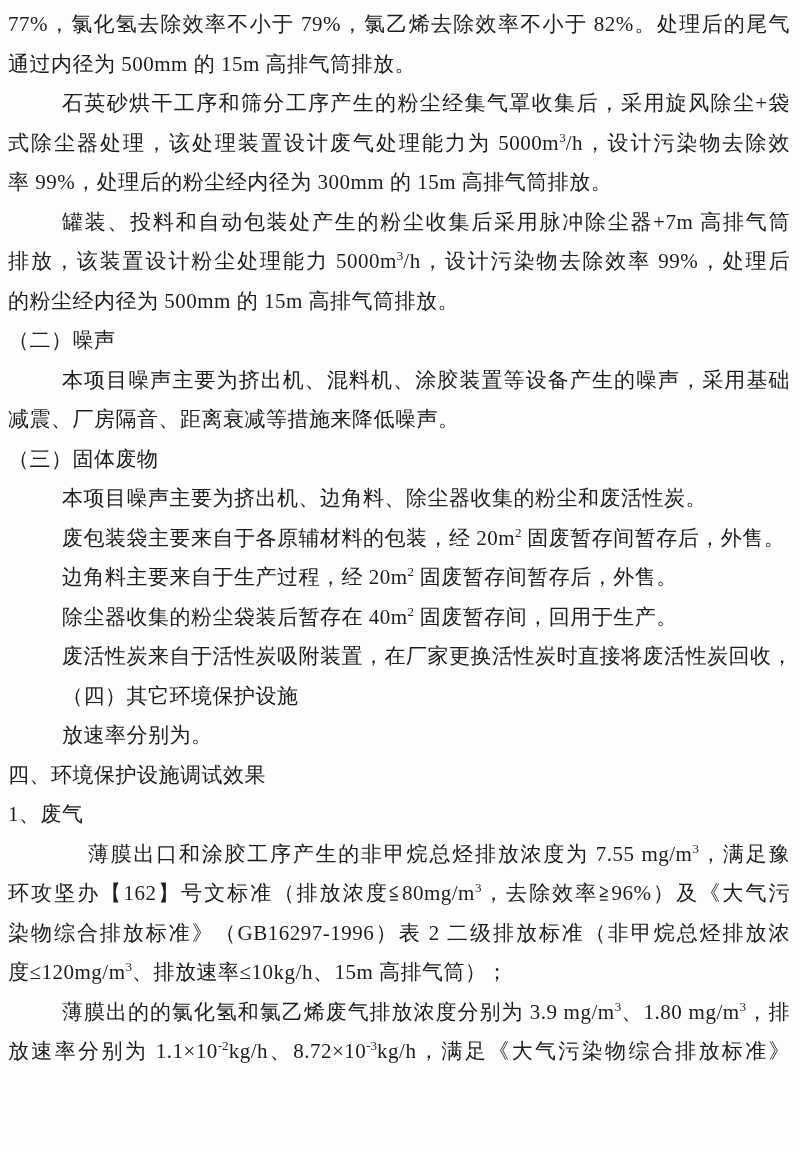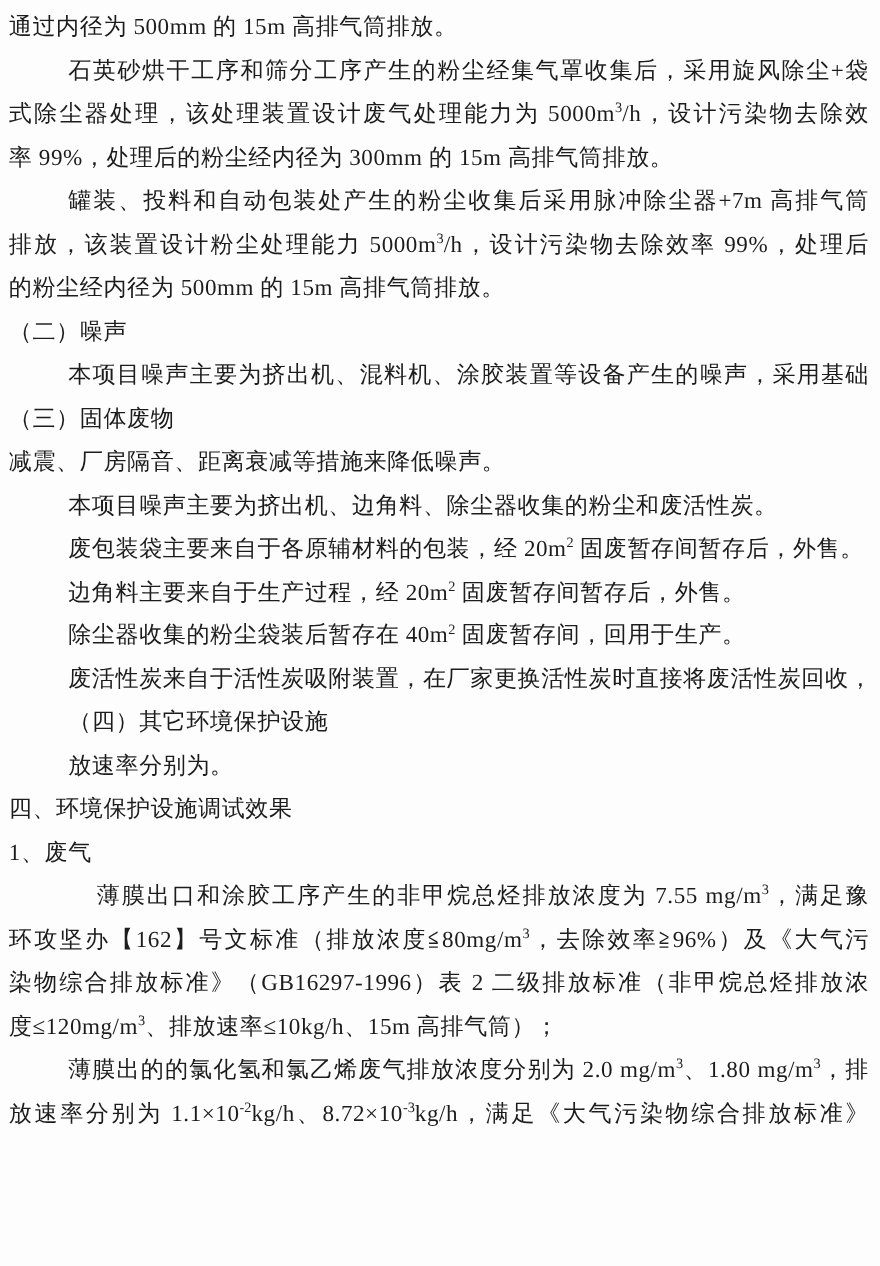--- a/index.html
+++ b/index.html
@@ -38,40 +38,41 @@
     position: relative;
     top: -8px;
     letter-spacing: 0;
   }
 </style>
 </head>
 <body>
 
 <div class="page" style="background: rgb(253, 253, 253); color: rgb(28, 28, 28);">
   <div class="doc" id="document-body">
+      <div class="line indent-none justify"><span>77%，氯化氢去除效率不小于 79%，氯乙烯去除效率不小于 82%。处理后的尾气</span></div>
       <div class="line indent-none"><span>通过内径为 500mm 的 15m 高排气筒排放。</span></div>
       <div class="line indent-para justify"><span>石英砂烘干工序和筛分工序产生的粉尘经集气罩收集后，采用旋风除尘+袋</span></div>
       <div class="line indent-none justify"><span>式除尘器处理，该处理装置设计废气处理能力为 5000m</span><span class="sup">3</span><span>/h，设计污染物去除效</span></div>
       <div class="line indent-none"><span>率 99%，处理后的粉尘经内径为 300mm 的 15m 高排气筒排放。</span></div>
       <div class="line indent-para justify"><span>罐装、投料和自动包装处产生的粉尘收集后采用脉冲除尘器+7m 高排气筒</span></div>
       <div class="line indent-none justify"><span>排放，该装置设计粉尘处理能力 5000m</span><span class="sup">3</span><span>/h，设计污染物去除效率 99%，处理后</span></div>
       <div class="line indent-none"><span>的粉尘经内径为 500mm 的 15m 高排气筒排放。</span></div>
       <div class="line indent-none"><span>（二）噪声</span></div>
       <div class="line indent-para justify"><span>本项目噪声主要为挤出机、混料机、涂胶装置等设备产生的噪声，采用基础</span></div>
+      <div class="line indent-none"><span>减震、厂房隔音、距离衰减等措施来降低噪声。</span></div>
       <div class="line indent-none"><span>（三）固体废物</span></div>
-      <div class="line indent-none"><span>减震、厂房隔音、距离衰减等措施来降低噪声。</span></div>
       <div class="line indent-para"><span>本项目噪声主要为挤出机、边角料、除尘器收集的粉尘和废活性炭。</span></div>
       <div class="line indent-para"><span>废包装袋主要来自于各原辅材料的包装，经 20m</span><span class="sup">2</span><span> 固废暂存间暂存后，外售。</span></div>
       <div class="line indent-para"><span>边角料主要来自于生产过程，经 20m</span><span class="sup">2</span><span> 固废暂存间暂存后，外售。</span></div>
       <div class="line indent-para"><span>除尘器收集的粉尘袋装后暂存在 40m</span><span class="sup">2</span><span> 固废暂存间，回用于生产。</span></div>
       <div class="line indent-para justify"><span>废活性炭来自于活性炭吸附装置，在厂家更换活性炭时直接将废活性炭回收，</span></div>
       <div class="line indent-para"><span>（四）其它环境保护设施</span></div>
       <div class="line indent-para"><span>放速率分别为。</span></div>
       <div class="line indent-none"><span>四、环境保护设施调试效果</span></div>
       <div class="line indent-none"><span>1、废气</span></div>
       <div class="line indent-big justify"><span>薄膜出口和涂胶工序产生的非甲烷总烃排放浓度为 7.55 mg/m</span><span class="sup">3</span><span>，满足豫</span></div>
       <div class="line indent-none justify"><span>环攻坚办【162】号文标准（排放浓度≦80mg/m</span><span class="sup">3</span><span>，去除效率≧96%）及《大气污</span></div>
       <div class="line indent-none justify"><span>染物综合排放标准》（GB16297-1996）表 2 二级排放标准（非甲烷总烃排放浓</span></div>
       <div class="line indent-none"><span>度≤120mg/m</span><span class="sup">3</span><span>、排放速率≤10kg/h、15m 高排气筒）；</span></div>
-      <div class="line indent-para justify"><span>薄膜出的的氯化氢和氯乙烯废气排放浓度分别为 2.0 mg/m</span><span class="sup">3</span><span>、1.80 mg/m</span><span class="sup">3</span><span>，排</span></div>
+      <div class="line indent-para justify"><span>薄膜出的的氯化氢和氯乙烯废气排放浓度分别为 3.9 mg/m</span><span class="sup">3</span><span>、1.80 mg/m</span><span class="sup">3</span><span>，排</span></div>
       <div class="line indent-none justify"><span>放速率分别为 1.1×10</span><span class="sup">-2</span><span>kg/h、8.72×10</span><span class="sup">-3</span><span>kg/h，满足《大气污染物综合排放标准》</span></div>
     </div>
 </div>
 
 </body></html>

